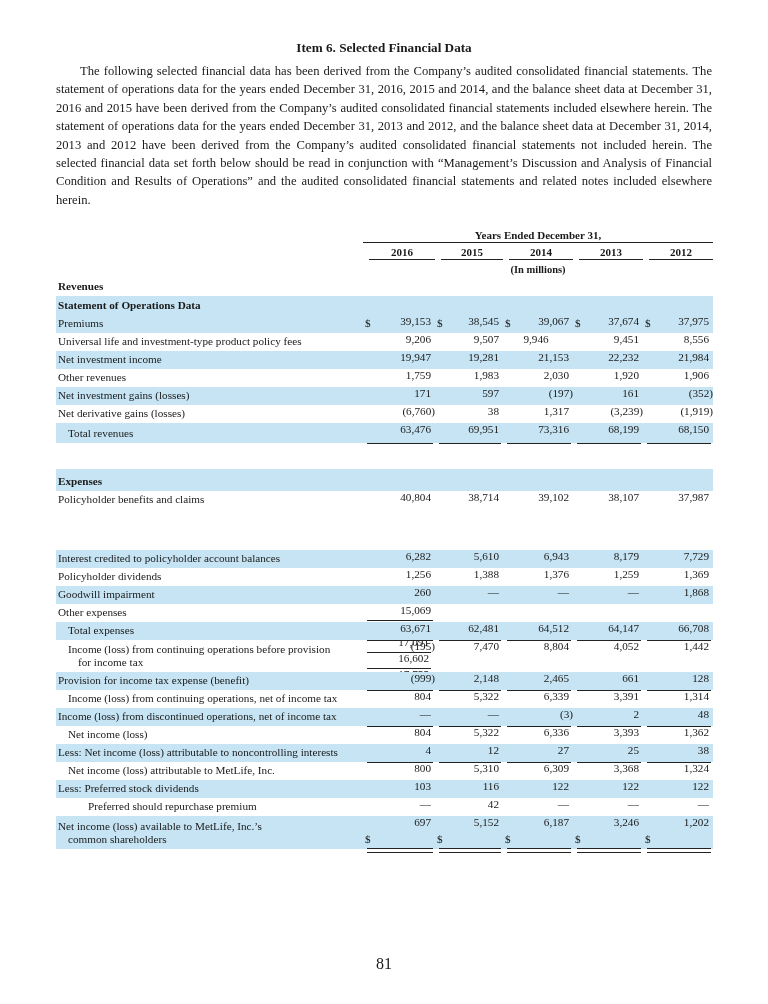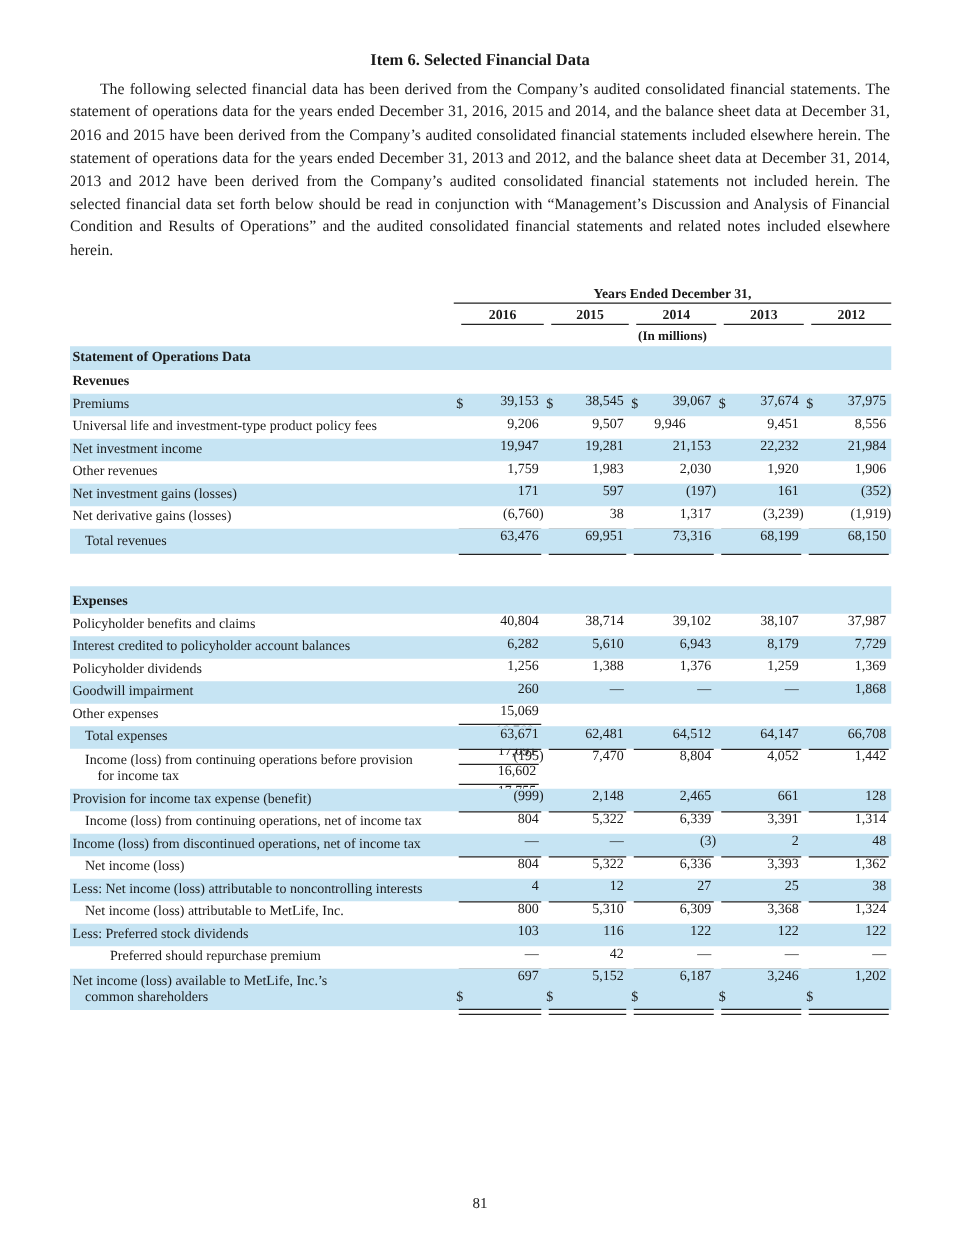--- a/index.html
+++ b/index.html
@@ -18,47 +18,47 @@
   .row .label { width: 307px; padding-left: 2px; line-height: 13px; padding-bottom: 3px; }
   .row .label.ind1 { padding-left: 12px; }
   .row .label.ind2 { padding-left: 32px; }
   .row .label.bold { font-weight: bold; }
   .row .label .wrap { display: block; padding-left: 10px; }
   .cells { display: flex; }
   .cell { position: relative; height: 100%; padding-bottom: 3px; text-align: right; line-height: 13px; }
   .cell .dollar { position: absolute; left: 2px; bottom: 3px; }
   .cell.ul::after { content: ""; position: absolute; left: 4px; right: 2px; bottom: -1px; border-bottom: 1.6px solid #222; }
   .cell.dbl::after { content: ""; position: absolute; left: 4px; right: 2px; bottom: -4px; height: 3px; border-top: 1.6px solid #222; border-bottom: 1.6px solid #222; }
-  .page-num { position: absolute; top: 955px; left: 0; width: 768px; text-align: center; font-size: 12px; }
+  .page-num { position: absolute; top: 955px; left: 0; width: 768px; text-align: center; font-size: 16px; }
 </style>
 </head>
 <body>
 
 <div class="title">Item 6. Selected Financial Data</div>
 <div class="intro">The following selected financial data has been derived from the Company’s audited consolidated financial statements. The statement of operations data for the years ended December 31, 2016, 2015 and 2014, and the balance sheet data at December 31, 2016 and 2015 have been derived from the Company’s audited consolidated financial statements included elsewhere herein. The statement of operations data for the years ended December 31, 2013 and 2012, and the balance sheet data at December 31, 2014, 2013 and 2012 have been derived from the Company’s audited consolidated financial statements not included herein. The selected financial data set forth below should be read in conjunction with “Management’s Discussion and Analysis of Financial Condition and Results of Operations” and the audited consolidated financial statements and related notes included elsewhere herein.</div>
 
 <div class="hdr">
   <div class="hdr-title">Years Ended December 31,</div>
   <div class="years" id="years">
       <div class="yr" style="width: 66px; margin-left: 6px;">2016</div>
       <div class="yr" style="width: 62px; margin-left: 6px;">2015</div>
       <div class="yr" style="width: 64px; margin-left: 6px;">2014</div>
       <div class="yr" style="width: 64px; margin-left: 6px;">2013</div>
       <div class="yr" style="width: 64px; margin-left: 6px;">2012</div>
     </div>
   <div class="units">(In millions)</div>
 </div>
 
 <div class="table" id="fin-table">
+    <div class="row" style="height: 19px;">
+      <div class="label bold"><span>Revenues</span></div>
+      <div class="cells" style="height: 100%;"></div>
+    </div>
     <div class="row shade" style="height: 19px;">
       <div class="label bold"><span>Statement of Operations Data</span></div>
-      <div class="cells" style="height: 100%;"></div>
-    </div>
-    <div class="row" style="height: 19px;">
-      <div class="label bold"><span>Revenues</span></div>
       <div class="cells" style="height: 100%;"></div>
     </div>
     <div class="row shade" style="height: 18px;">
       <div class="label"><span>Premiums</span></div>
       <div class="cells" style="height: 100%;">
         <div class="cell" style="width: 72px; padding-right: 4px;"><span class="dollar">$</span><span>39,153</span></div>
         <div class="cell" style="width: 68px; padding-right: 4px;"><span class="dollar">$</span><span>38,545</span></div>
         <div class="cell" style="width: 70px; padding-right: 4px;"><span class="dollar">$</span><span>39,067</span></div>
         <div class="cell" style="width: 70px; padding-right: 4px;"><span class="dollar">$</span><span>37,674</span></div>
         <div class="cell" style="width: 70px; padding-right: 4px;"><span class="dollar">$</span><span>37,975</span></div>
@@ -131,21 +131,21 @@
     <div class="row" style="height: 18px;">
       <div class="label"><span>Policyholder benefits and claims</span></div>
       <div class="cells" style="height: 100%;">
         <div class="cell" style="width: 72px; padding-right: 4px;"><span>40,804</span></div>
         <div class="cell" style="width: 68px; padding-right: 4px;"><span>38,714</span></div>
         <div class="cell" style="width: 70px; padding-right: 4px;"><span>39,102</span></div>
         <div class="cell" style="width: 70px; padding-right: 4px;"><span>38,107</span></div>
         <div class="cell" style="width: 70px; padding-right: 4px;"><span>37,987</span></div>
       </div>
     </div>
-    <div class="row shade" style="height: 18px;">
+    <div class="row shade" style="height: 18px; margin-top: 41px;">
       <div class="label"><span>Interest credited to policyholder account balances</span></div>
       <div class="cells" style="height: 100%;">
         <div class="cell" style="width: 72px; padding-right: 4px;"><span>6,282</span></div>
         <div class="cell" style="width: 68px; padding-right: 4px;"><span>5,610</span></div>
         <div class="cell" style="width: 70px; padding-right: 4px;"><span>6,943</span></div>
         <div class="cell" style="width: 70px; padding-right: 4px;"><span>8,179</span></div>
         <div class="cell" style="width: 70px; padding-right: 4px;"><span>7,729</span></div>
       </div>
     </div>
     <div class="row" style="height: 18px;">

